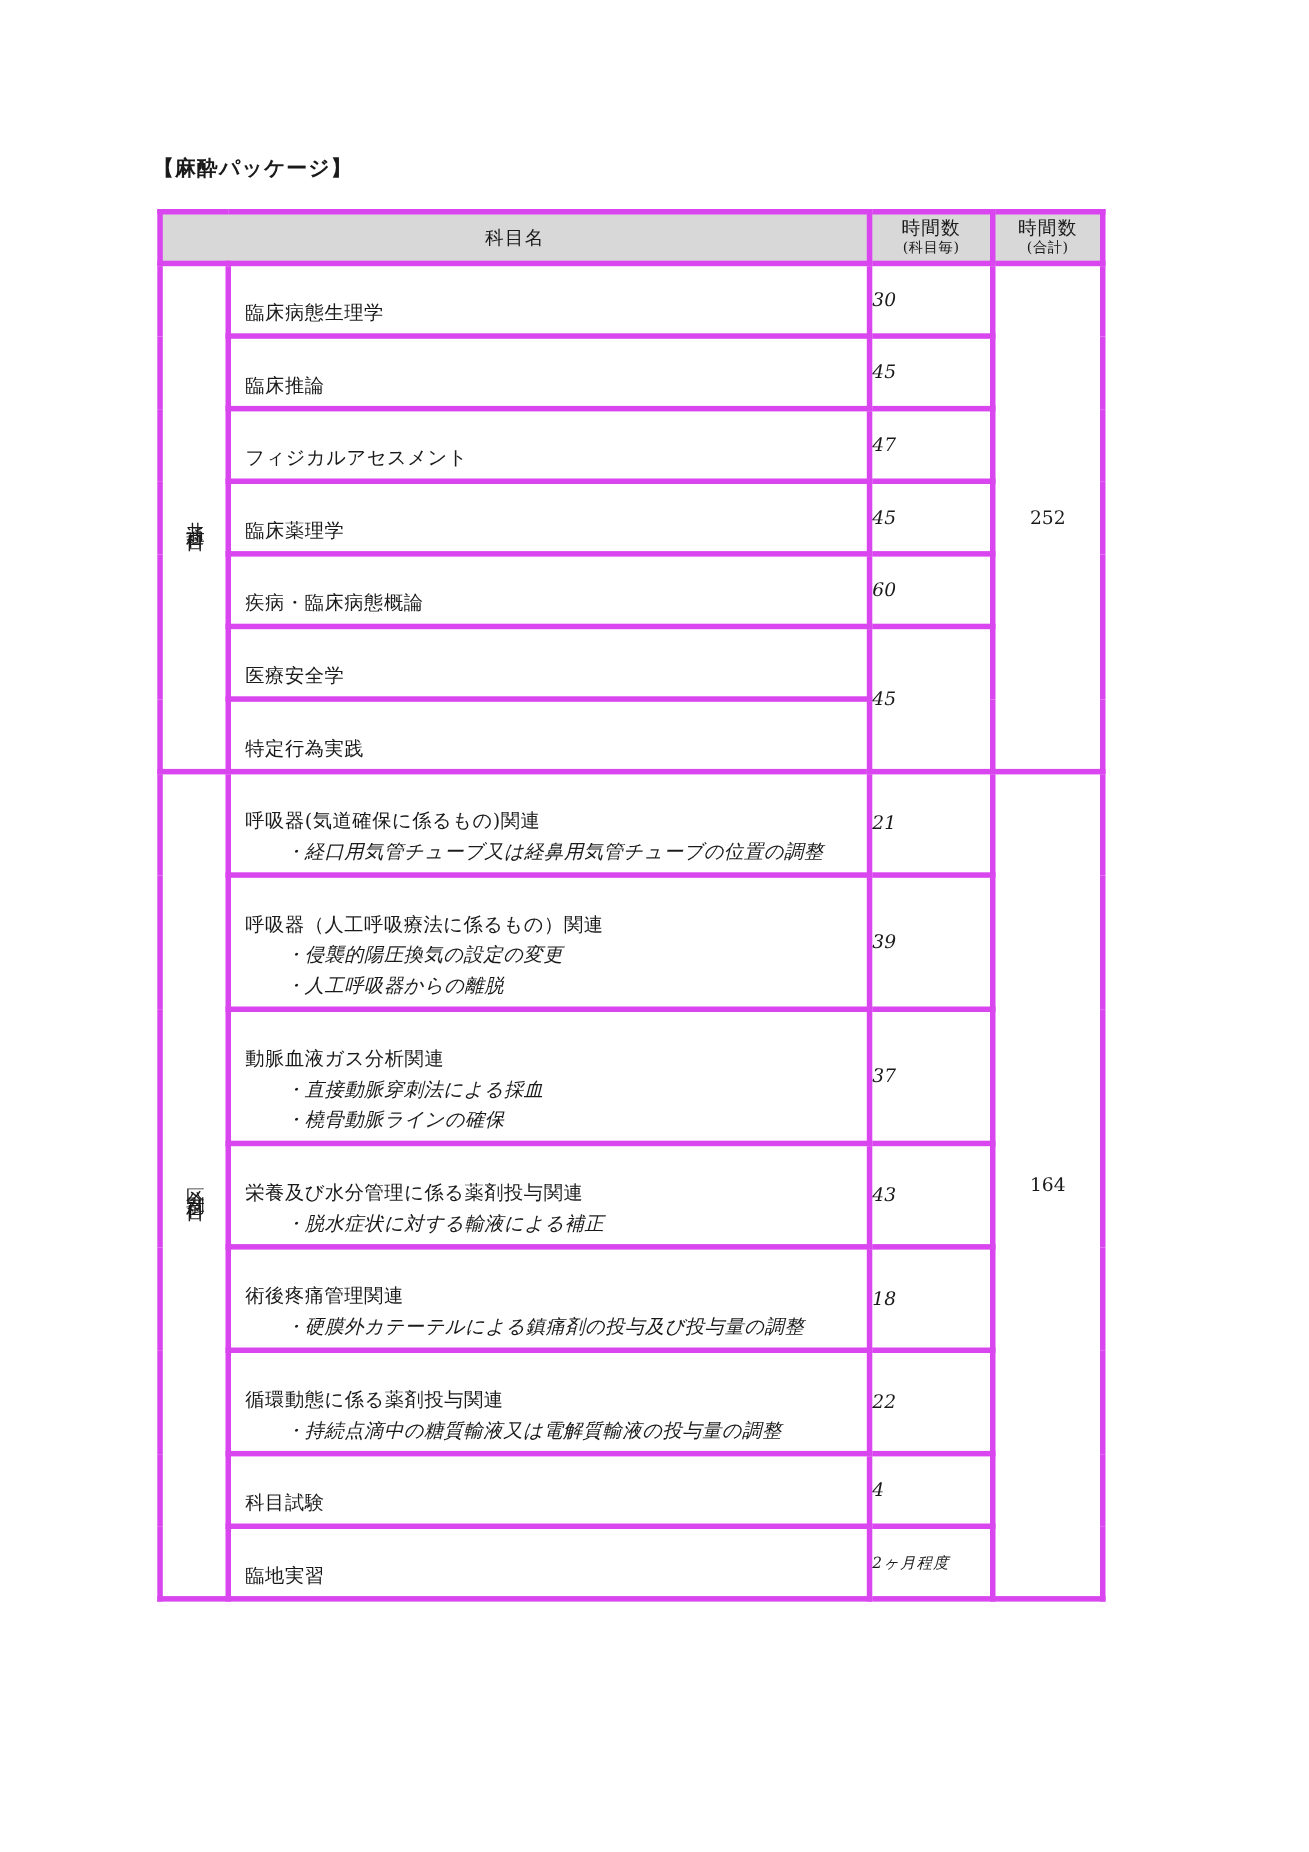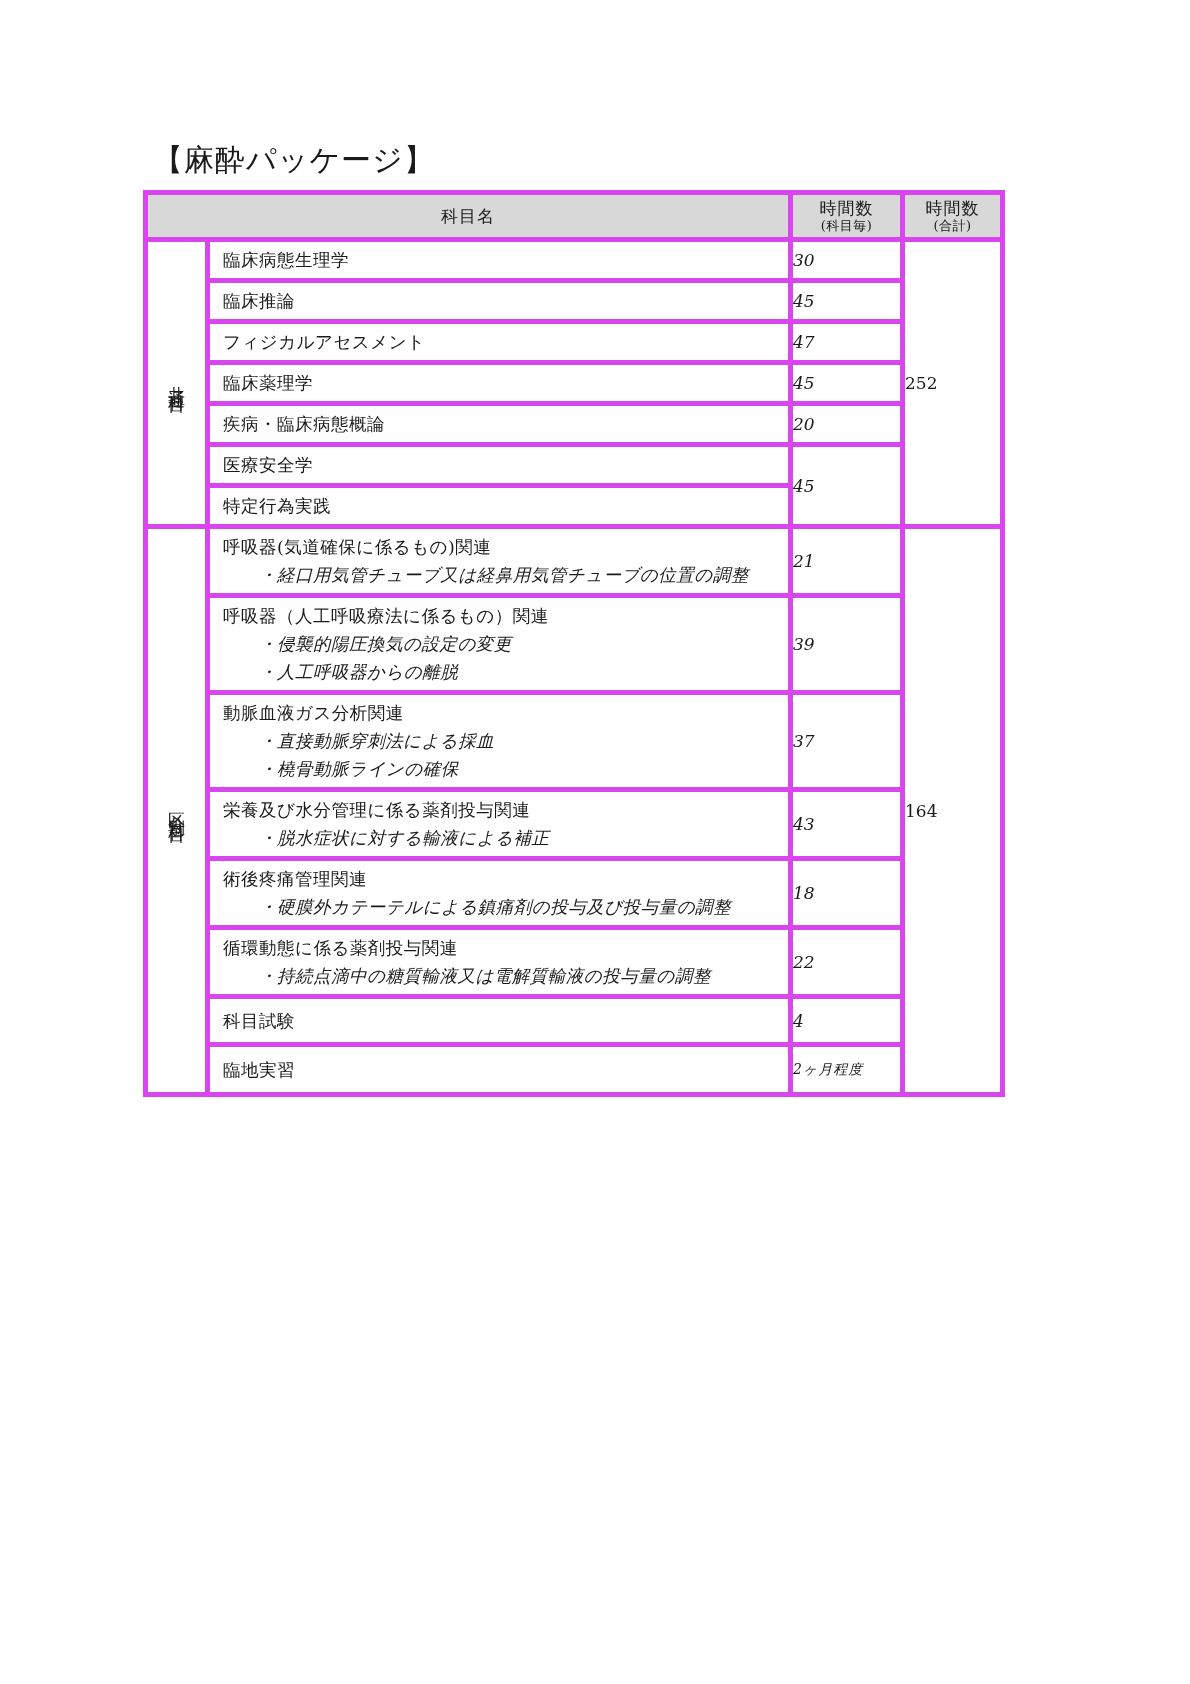--- a/index.html
+++ b/index.html
@@ -11,25 +11,24 @@
     position: relative;
     width: 1190px;
     height: 1684px;
     font-family: "DejaVu Serif", "Liberation Serif", serif;
     color: #1a1a1a;
   }
   .page-title {
     position: absolute;
     left: 139px;
     top: 140px;
-    font-size: 30px;
-    font-weight: normal;
+    font-size: 19px;
+    font-weight: bold;
     letter-spacing: 1px;
     white-space: nowrap;
-    margin-left: 14px;
   }
   table.doc-table {
     position: absolute;
     left: 143px;
     top: 190px;
     width: 857px;
     border-collapse: collapse;
     table-layout: fixed;
     border: 2px solid #3a3a3a;
   }
@@ -57,29 +56,30 @@
     letter-spacing: 4px;
     line-height: 1.0;
   }
 
   td.subject-cell {
     text-align: left;
     padding: 4px 8px 4px 13px;
     font-size: 17.5px;
     letter-spacing: 0.5px;
   }
-  .s-title { line-height: 1.6; }
+  .s-title { line-height: 1.6; margin-top: 25px; }
   .s-bullet { line-height: 1.6; padding-left: 36px; font-style: italic; }
 
   td.num-cell {
     font-size: 17px;
     font-style: italic;
   }
   td.num-cell.small-num { font-size: 14px; letter-spacing: 1px; }
   td.total-cell {
+    text-align: center;
     font-size: 17px;
   }
 
   
   tr.h34  { height: 34px; }
   tr.h60  { height: 60px; }
   tr.h92  { height: 92px; }
   tr.h62  { height: 62px; }
   tr.h66  { height: 66px; }
   tr.h48  { height: 48px; }
@@ -143,21 +143,21 @@
   <tr class="h34">
     <td class="subject-cell">
       <div class="s-title">臨床薬理学</div>
     </td>
     <td class="num-cell">45</td>
   </tr>
   <tr class="h34">
     <td class="subject-cell">
       <div class="s-title">疾病・臨床病態概論</div>
     </td>
-    <td class="num-cell">20</td>
+    <td class="num-cell">60</td>
   </tr>
   <tr class="h34">
     <td class="subject-cell">
       <div class="s-title">医療安全学</div>
     </td>
     <td rowspan="2" class="num-cell">45</td>
   </tr>
   <tr class="h34">
     <td class="subject-cell">
       <div class="s-title">特定行為実践</div>

